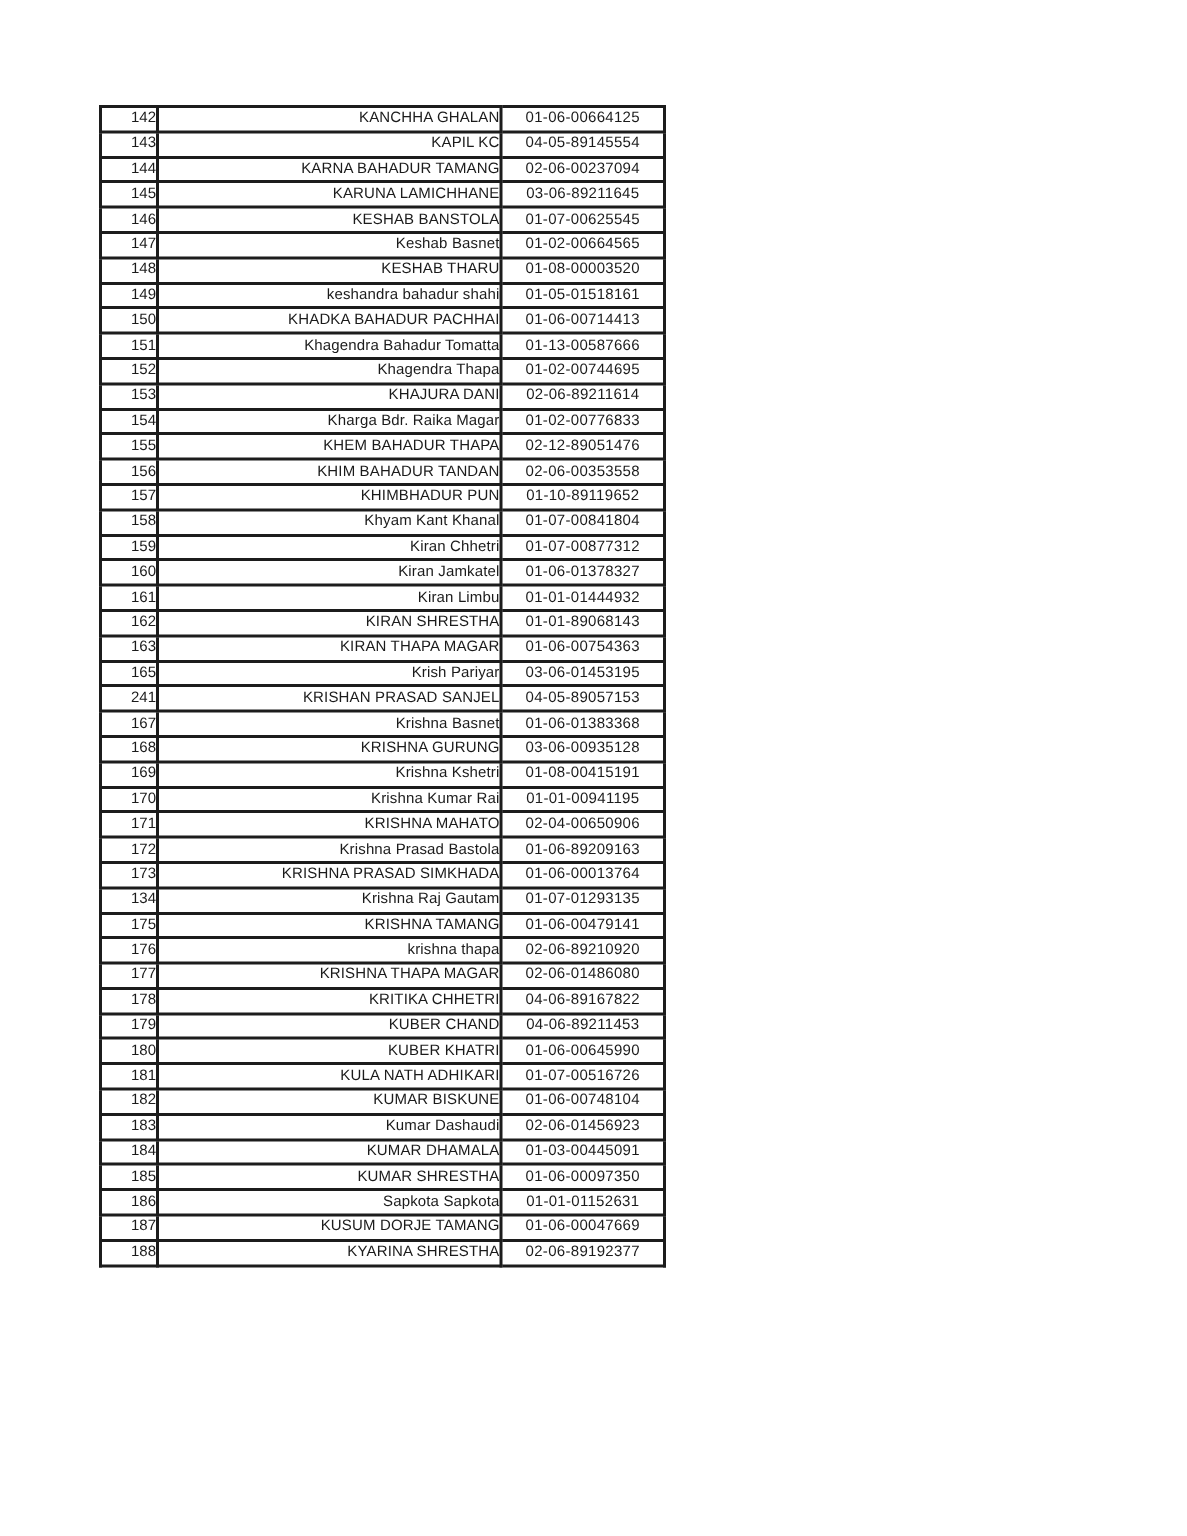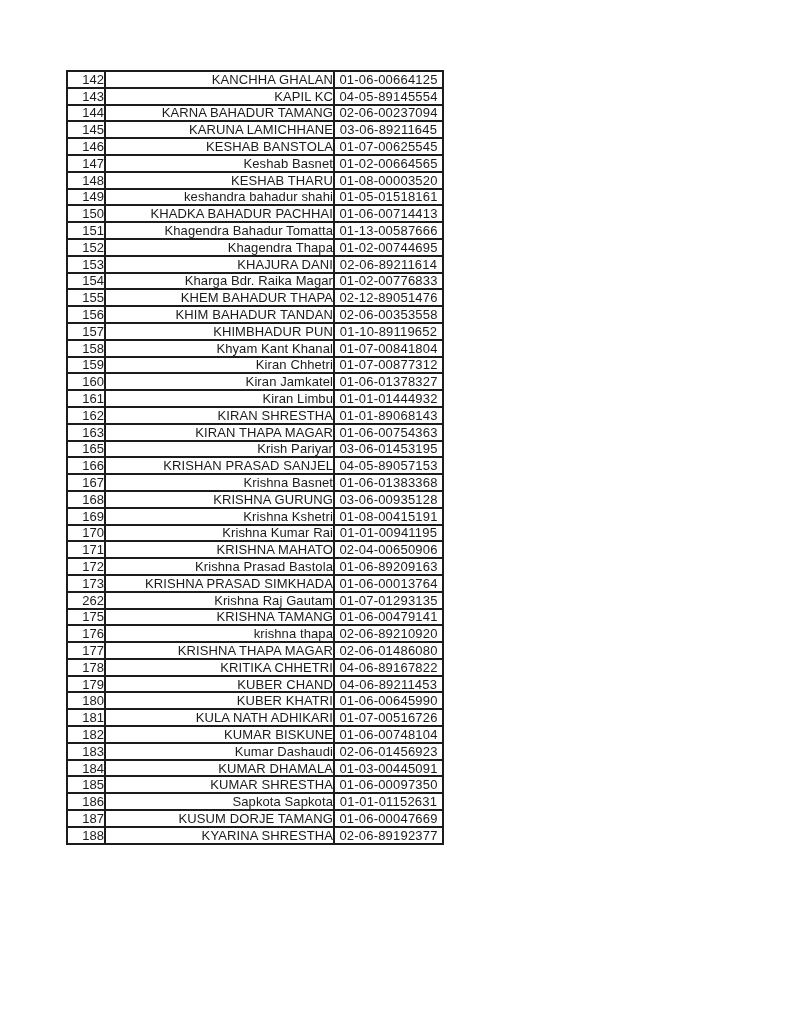--- a/index.html
+++ b/index.html
@@ -16,21 +16,21 @@
     font-family: "Liberation Sans", "DejaVu Sans", sans-serif;
   }
   table.roster {
     position: absolute;
     left: 66px;
     top: 70px;
     border-collapse: collapse;
     table-layout: fixed;
     width: 370px;
     color: #1b1b1b;
-    font-size: 13px;
+    font-size: 10px;
     padding-left: 48px;
   }
   table.roster td {
     border: 2px solid #1c1c1c;
     height: 14.8px;
     padding: 0;
     overflow: hidden;
     white-space: nowrap;
     vertical-align: middle;
     line-height: 1;
@@ -168,21 +168,21 @@
           <td class="sn">163</td>
           <td class="name">KIRAN THAPA MAGAR</td>
           <td class="id">01-06-00754363</td>
         </tr>
         <tr>
           <td class="sn">165</td>
           <td class="name">Krish Pariyar</td>
           <td class="id">03-06-01453195</td>
         </tr>
         <tr>
-          <td class="sn">166</td>
+          <td class="sn">241</td>
           <td class="name">KRISHAN PRASAD SANJEL</td>
           <td class="id">04-05-89057153</td>
         </tr>
         <tr>
           <td class="sn">167</td>
           <td class="name">Krishna Basnet</td>
           <td class="id">01-06-01383368</td>
         </tr>
         <tr>
           <td class="sn">168</td>
@@ -208,21 +208,21 @@
           <td class="sn">172</td>
           <td class="name">Krishna Prasad Bastola</td>
           <td class="id">01-06-89209163</td>
         </tr>
         <tr>
           <td class="sn">173</td>
           <td class="name">KRISHNA PRASAD SIMKHADA</td>
           <td class="id">01-06-00013764</td>
         </tr>
         <tr>
-          <td class="sn">262</td>
+          <td class="sn">134</td>
           <td class="name">Krishna Raj Gautam</td>
           <td class="id">01-07-01293135</td>
         </tr>
         <tr>
           <td class="sn">175</td>
           <td class="name">KRISHNA TAMANG</td>
           <td class="id">01-06-00479141</td>
         </tr>
         <tr>
           <td class="sn">176</td>

